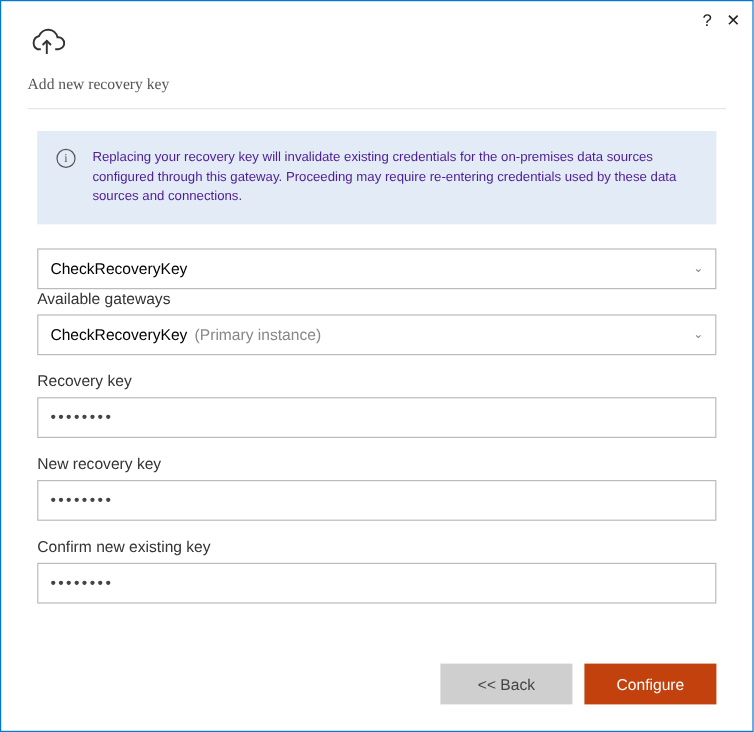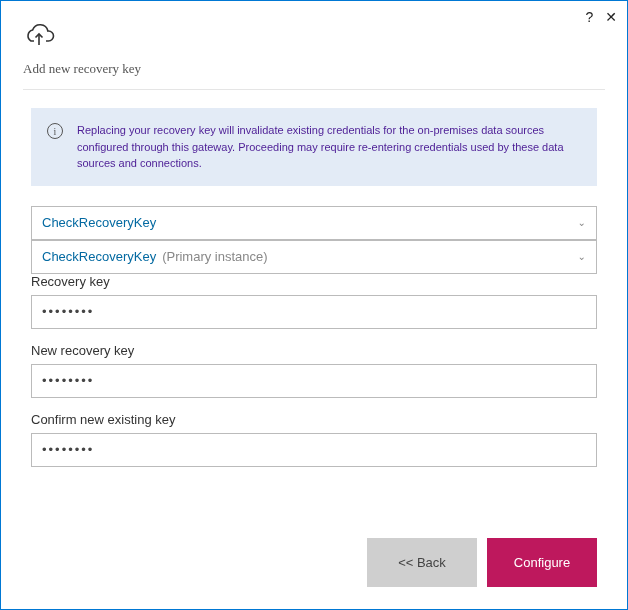--- a/index.html
+++ b/index.html
@@ -57,37 +57,37 @@
     .select-box, .text-input {
       width: 100%;
       border: 1px solid #bbb;
       padding: 7px 10px;
       font-size: 13px;
       background: #fff;
       display: flex; align-items: center; justify-content: space-between;
       min-height: 34px;
     }
     .select-box .chev { color: #888; font-size: 10px; }
-    .select-box .main-val { color: #0369a1; }
+    .select-box .main-val { color: #000000; }
     .select-box .secondary { color: #888; margin-left: 6px; }
     .select-box .left { display: flex; align-items: center; }
     .text-input {
       color: #444; letter-spacing: 2px;
     }
     .footer {
       padding: 14px 30px 22px;
       display: flex; justify-content: flex-end; gap: 10px;
     }
     .btn {
-      min-width: 110px; height: 49px;
+      min-width: 110px; height: 34px;
       font-size: 13px; border: none; cursor: pointer;
       display: flex; align-items: center; justify-content: center;
     }
     .btn-back { background: #cfcfcf; color: #444; }
-    .btn-primary { background: #be185d; color: #fff; }
+    .btn-primary { background: #c2410c; color: #fff; }
   </style>
 </head>
 <body>
 
 <div class="window">
 
   <div class="topbar">
     <span>?</span>
     <span>✕</span>
   </div>
@@ -110,20 +110,21 @@
     <div class="info-box">
       <div class="info-icon">i</div>
       <div class="info-text">Replacing your recovery key will invalidate existing credentials for the on-premises data sources configured through this gateway. Proceeding may require re-entering credentials used by these data sources and connections.</div>
     </div>
 
     <div class="select-box">
       <span class="main-val">CheckRecoveryKey</span>
       <span class="chev">⌄</span>
     </div>
 
+    <label class="field-label">Available gateways</label>
     <div class="select-box">
       <span class="left">
         <span class="main-val">CheckRecoveryKey</span>
         <span class="secondary">(Primary instance)</span>
       </span>
       <span class="chev">⌄</span>
     </div>
 
     <label class="field-label">Recovery key</label>
     <div class="text-input">

